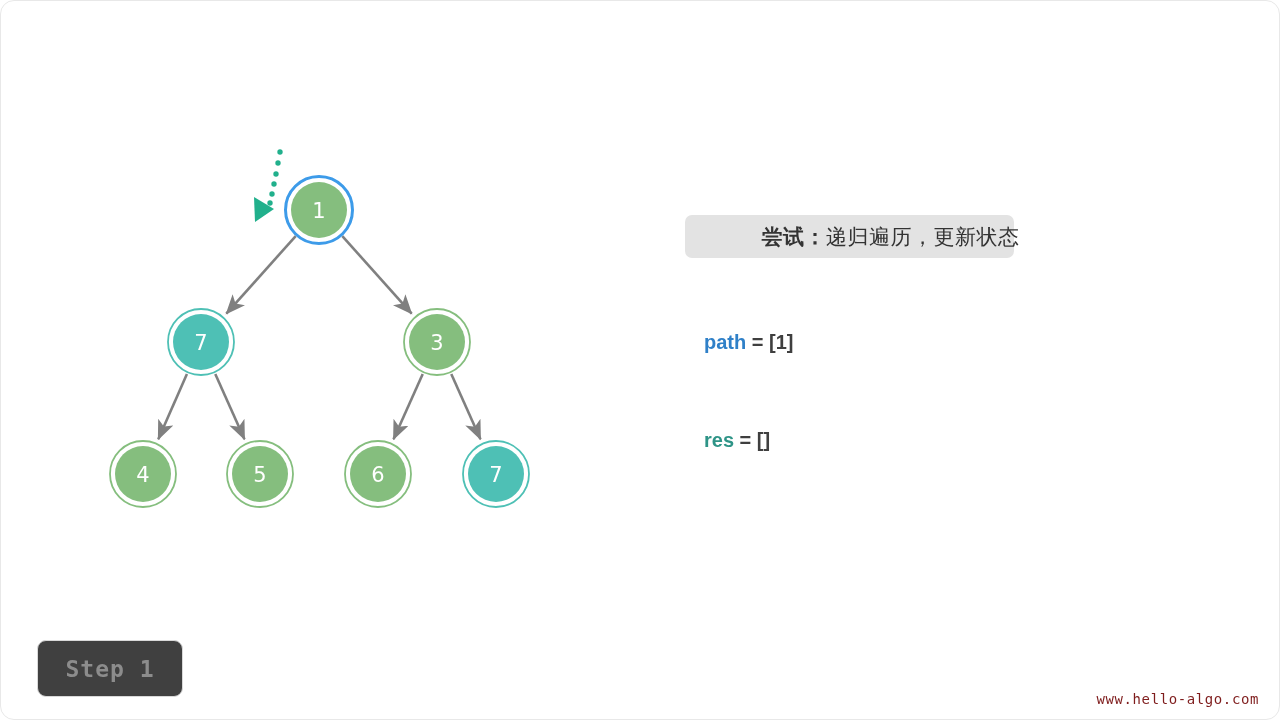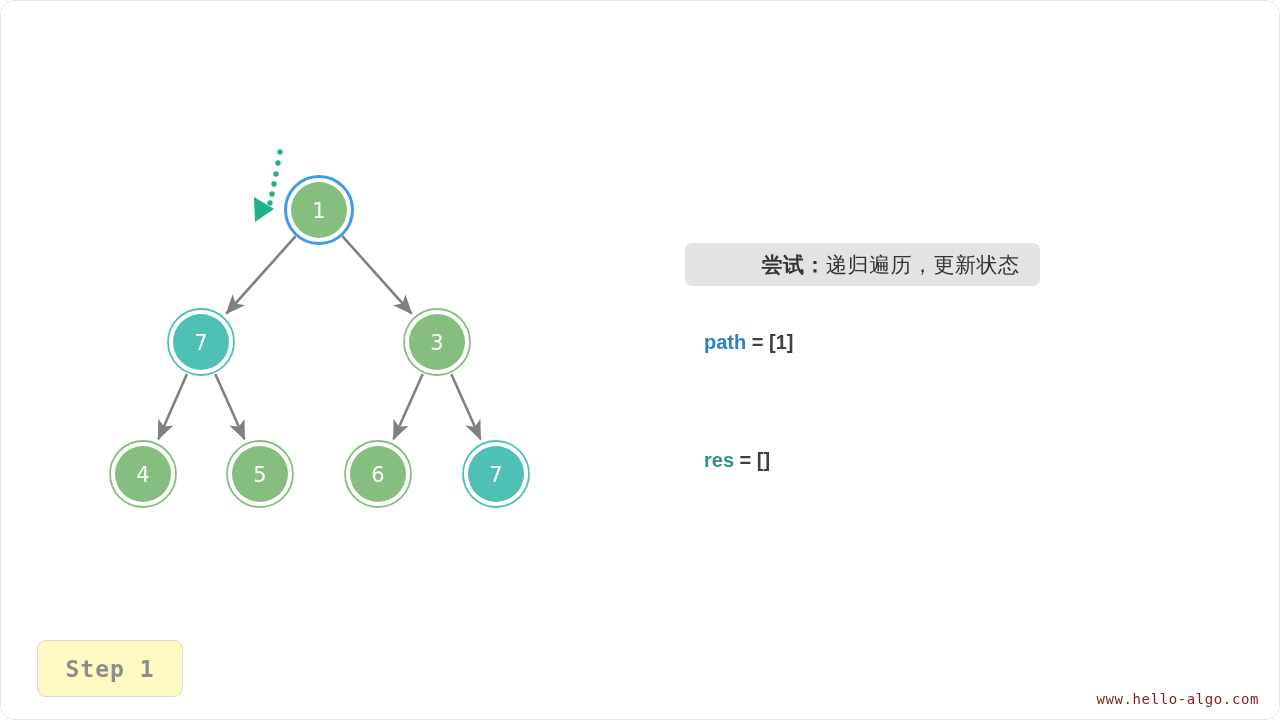--- a/index.html
+++ b/index.html
@@ -57,58 +57,57 @@
     padding-left: 19px;
     box-sizing: border-box;
     font-size: 21px;
     color: #333333;
     white-space: pre;
   }
 
   .state-row.highlight {
     background: #e3e3e3;
     border-radius: 7px;
-    width: 355px;
-    margin-top: 28px;
+    width: 329px;
   }
 
   .cn-text {
     font-family: "DejaVu Sans", "Liberation Sans", sans-serif;
     letter-spacing: 0.5px;
   }
   .cn-text .kw {
     font-weight: bold;
   }
 
   .var-row {
     position: absolute;
     left: 703px;
     font-family: Liberation Sans, sans-serif;
     font-size: 20px;
     font-weight: bold;
     white-space: pre;
     color: #3f3f3f;
   }
   #path-row { top: 330px; }
-  #res-row  { top: 448px; }
+  #res-row  { top: 428px; }
 
   .var-name-path { color: #2f80c8; }
   .var-name-res  { color: #2e9487; }
   .var-rest      { color: #3f3f3f; font-weight: bold; }
 
   
   #step-badge {
     position: absolute;
     left: 36px;
     top: 639px;
     width: 144px;
     height: 55px;
     border: 1px solid #d9d9d9;
     border-radius: 9px;
-    background: #fef9c3;
+    background: #404040;
     display: flex;
     align-items: center;
     justify-content: center;
     font-family: "DejaVu Sans Mono", "Liberation Mono", monospace;
     font-size: 23px;
     font-weight: bold;
     color: #8c8c8c;
     letter-spacing: 1px;
     white-space: pre;
   }

